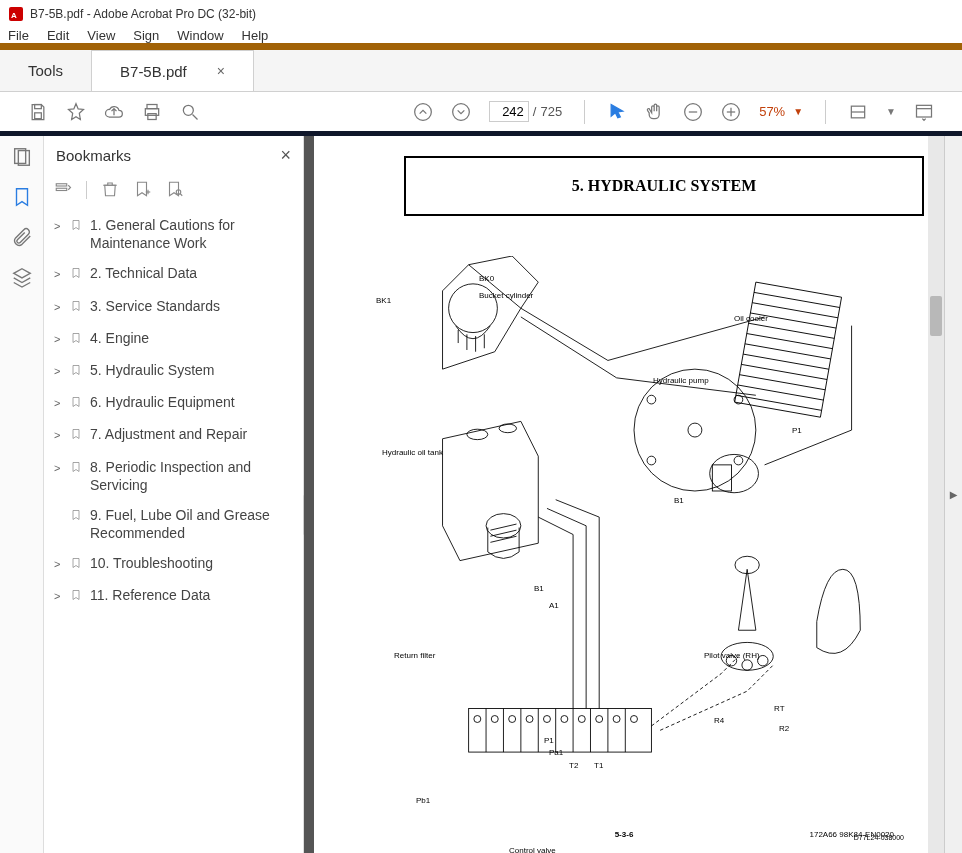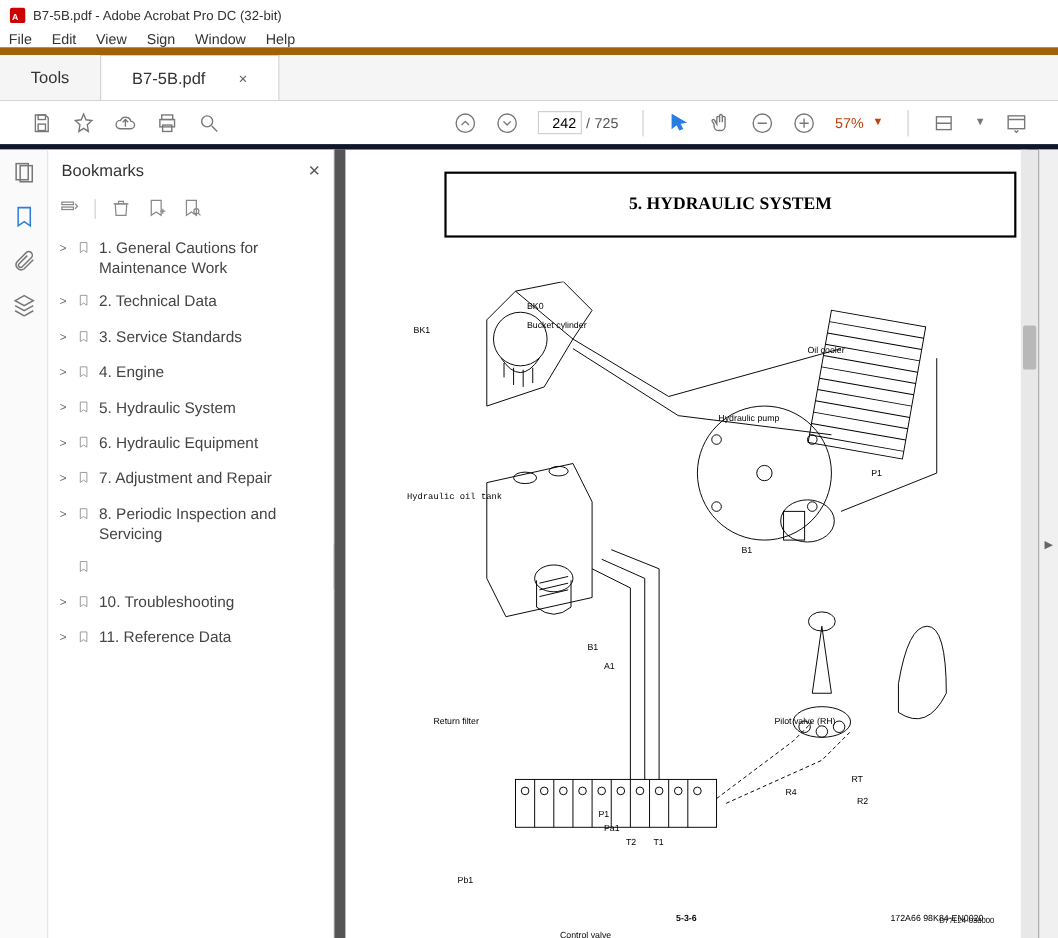--- a/index.html
+++ b/index.html
@@ -283,20 +283,21 @@
           <span class="bk-ic"><svg viewBox="0 0 24 24">
               <path d="M6 3h12v18l-6-4-6 4z"></path>
             </svg></span>
           <span>8. Periodic Inspection and Servicing</span>
         </div>
         <div class="bm-item">
           <span class="chev none">&gt;</span>
           <span class="bk-ic"><svg viewBox="0 0 24 24">
               <path d="M6 3h12v18l-6-4-6 4z"></path>
             </svg></span>
+          <span>9. Fuel, Lube Oil and Grease Recommended</span>
         </div>
         <div class="bm-item">
           <span class="chev">&gt;</span>
           <span class="bk-ic"><svg viewBox="0 0 24 24">
               <path d="M6 3h12v18l-6-4-6 4z"></path>
             </svg></span>
           <span>10. Troubleshooting</span>
         </div>
         <div class="bm-item">
           <span class="chev">&gt;</span>
@@ -398,21 +399,21 @@
           <polyline points="180,290 225,310 225,520"></polyline>
           <polyline points="190,280 240,300 240,520"></polyline>
           <polyline points="300,540 380,480 400,460" stroke-dasharray="4 3"></polyline>
           <polyline points="310,545 410,500 440,470" stroke-dasharray="4 3"></polyline>
         </svg>
         <div class="diagram-label" style="top:40px;left:22px;">BK1</div>
         <div class="diagram-label" style="top:18px;left:125px;">BK0</div>
         <div class="diagram-label" style="top:35px;left:125px;">Bucket cylinder</div>
         <div class="diagram-label" style="top:58px;left:380px;">Oil cooler</div>
         <div class="diagram-label" style="top:120px;left:255px;margin-left:44px;">Hydraulic pump</div>
-        <div class="diagram-label" style="top:192px;left:16px;font-family:Liberation Mono, monospace;">Hydraulic oil tank</div>
+        <div class="diagram-label" style="top:192px;left:28px;">Hydraulic oil tank</div>
         <div class="diagram-label" style="top:170px;left:438px;">P1</div>
         <div class="diagram-label" style="top:240px;left:320px;">B1</div>
         <div class="diagram-label" style="top:328px;left:180px;">B1</div>
         <div class="diagram-label" style="top:345px;left:195px;text-align:right;">A1</div>
         <div class="diagram-label" style="top:395px;left:40px;">Return filter</div>
         <div class="diagram-label" style="top:395px;left:350px;">Pilot valve (RH)</div>
         <div class="diagram-label" style="top:460px;left:360px;">R4</div>
         <div class="diagram-label" style="top:448px;left:420px;">RT</div>
         <div class="diagram-label" style="top:468px;left:425px;">R2</div>
         <div class="diagram-label" style="top:480px;left:190px;">P1</div>

